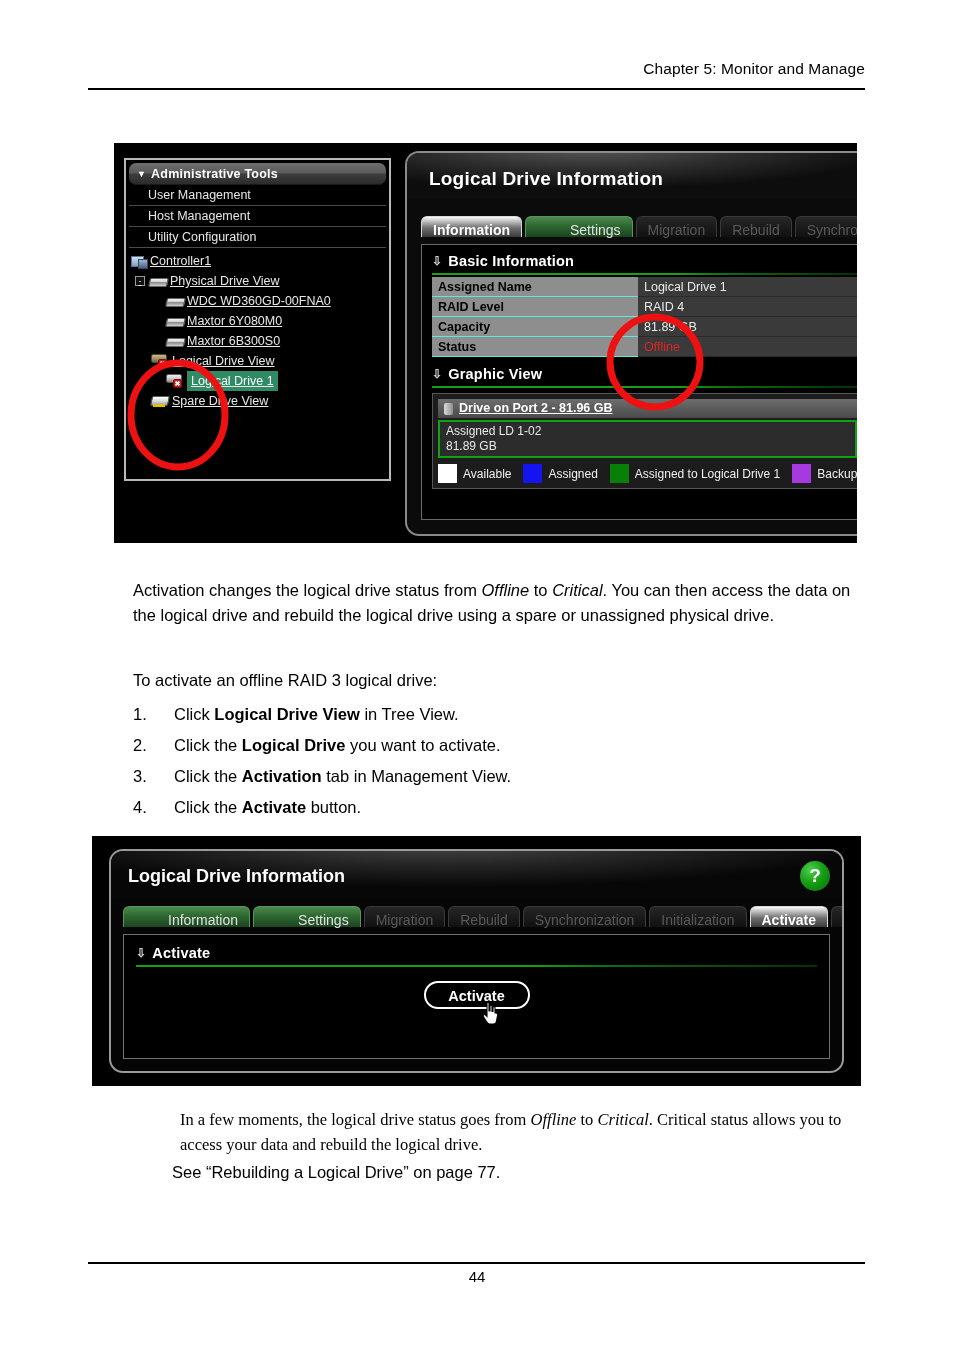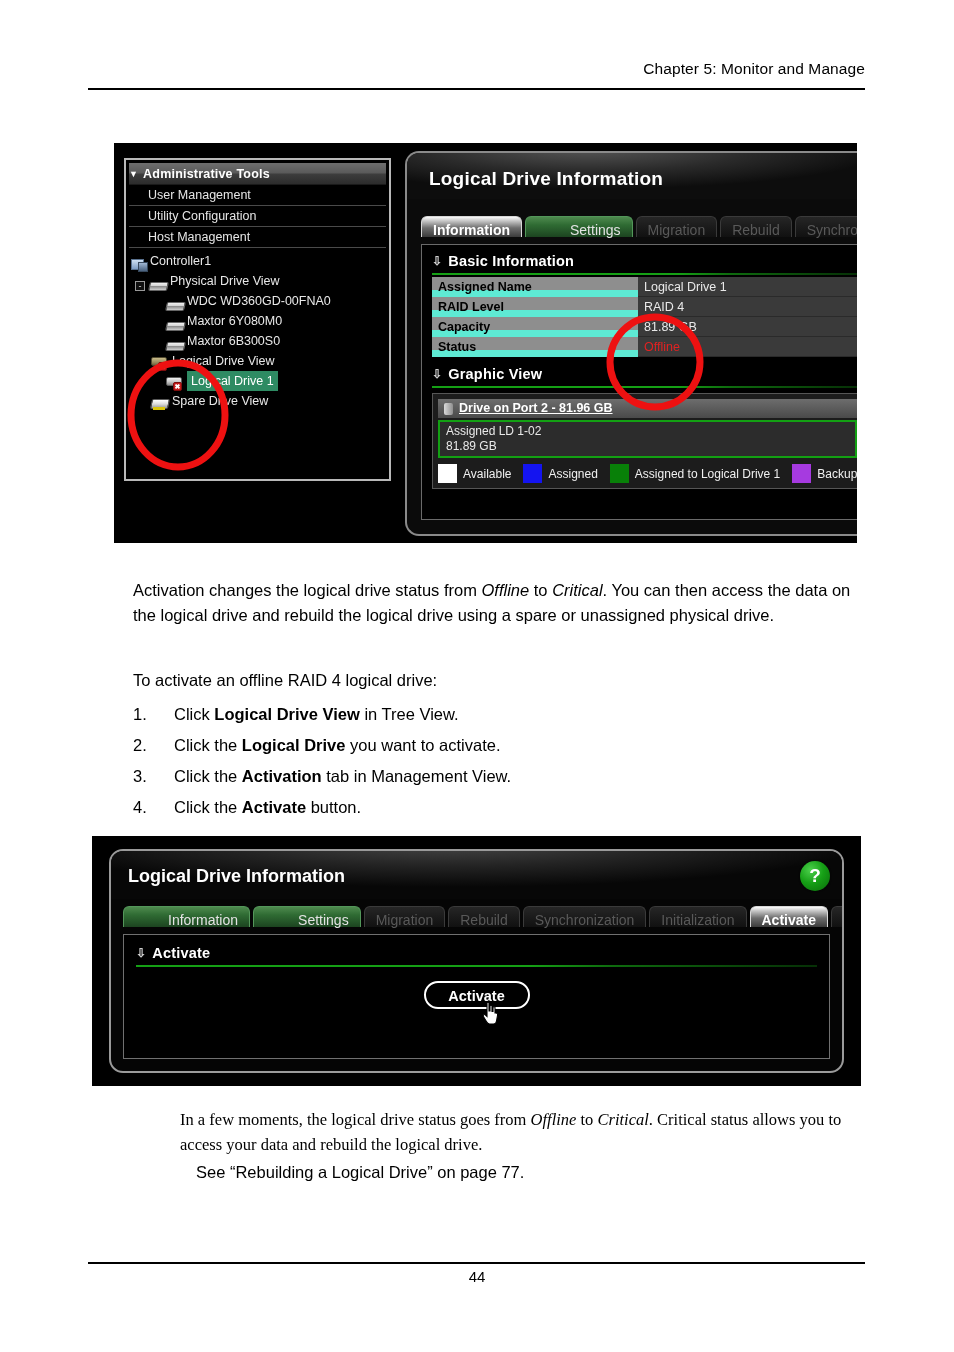--- a/index.html
+++ b/index.html
@@ -54,36 +54,38 @@
     position: absolute; left: 10px; top: 15px;
     width: 267px; height: 323px;
     background: #000;
     border: 2px solid #b9b9b9;
     padding: 3px;
   }
   .tree-hdr {
     height: 22px; line-height: 22px;
     background: linear-gradient(to bottom,#6e6e6e 0%,#5b5b5b 45%,#3c3c3c 55%,#2c2c2c 100%);
     color: #fff; font-size: 12.5px; font-weight: bold;
-    letter-spacing: .2px;
+    padding-left: 8px; letter-spacing: .2px;
     border-bottom: 1px solid #1a1a1a;
+    border-radius: 7px;
   }
   .tree-hdr .caret { font-size: 9px; margin-right: 5px; vertical-align: 1px; }
   .tree-row {
     height: 21px; line-height: 21px;
     color: #e6e6e6; font-size: 12.5px;
     padding-left: 19px;
     border-bottom: 1px solid #4a4a4a;
     background: #000;
   }
   .tree-node {
     height: 20px; line-height: 20px;
     color: #e8e8e8; font-size: 12.5px;
-    display: flex; align-items: flex-end;
+    display: flex; align-items: center;
     white-space: nowrap;
+    text-decoration: underline;
   }
   .tree-label { margin-left: 3px; }
   .tree-label.sel {
     background: #2e8b63; color: #fff; padding: 0 4px;
   }
   
   .ic { display: inline-block; position: relative; flex: none; }
   .ic-ctrl { width: 16px; height: 13px; }
   .ic-ctrl::before {
     content:""; position:absolute; left:0; top:1px; width:11px; height:9px;
@@ -182,21 +184,21 @@
   .chev { color:#cfcfcf; font-size:12px; line-height:1; }
   .sec-rule {
     height:2px; margin-top:4px; margin-right:0;
     background: linear-gradient(to right,#15a015 0%,#15a015 58%,#0e6b0e 70%,#063006 100%);
   }
   .kv { margin-top:2px; }
   .kv-row { display:flex; height:20px; align-items:stretch; }
   .kv-k {
     width: 206px; background:#8e8e8e; color:#000;
     font-size:12.5px; font-weight:bold; line-height:20px; padding-left:6px;
-    border-bottom:7px solid #5eead4;
+    border-bottom:1px solid #5eead4;
   }
   .kv-v {
     flex:1; background:#3a3a3a; color:#e9e9e9;
     font-size:12.5px; line-height:20px; padding-left:6px;
     border-bottom:1px solid #2a2a2a;
   }
   .kv-v.offline { color:#e02222; }
   .gv-box {
     margin-top:5px; margin-right:0;
     border:1px solid #565656; border-right:none; background:#1c1c1c;
@@ -284,22 +286,22 @@
   <div class="hdr-text">Chapter 5: Monitor and Manage</div>
   <div class="hdr-rule"></div>
 
   <div class="fig1">
 
     <div class="tree">
       <div class="tree-hdr">
         <span class="caret">▼</span><span>Administrative Tools</span>
       </div>
       <div class="tree-row">User Management</div>
+      <div class="tree-row">Host Management</div>
       <div class="tree-row">Utility Configuration</div>
-      <div class="tree-row">Host Management</div>
 
       <div style="padding:3px 0 0 2px;">
         <div class="tree-node">
           <span class="ic ic-ctrl"></span>
           <span class="tree-label">Controller1</span>
         </div>
         <div class="tree-node" style="padding-left:4px">
           <span class="expander">-</span>
           <span class="ic ic-hdd"></span>
           <span class="tree-label">Physical Drive View</span>
@@ -408,21 +410,21 @@
     <svg width="743" height="400" style="position:absolute;left:0;top:0;pointer-events:none">
       <ellipse cx="64" cy="272" rx="47" ry="52" fill="none" stroke="#ee1111" stroke-width="7"></ellipse>
       <ellipse cx="541" cy="219" rx="45" ry="45" fill="none" stroke="#ee1111" stroke-width="7"></ellipse>
     </svg>
   </div>
 
   <div class="para" style="left:133px; top:578px; width:734px;">
     <span>Activation changes the logical drive status from </span><i>Offline</i><span> to </span><i>Critical</i><span>. You can then access the data on the logical drive and rebuild the logical drive using a spare or unassigned physical drive.</span>
   </div>
 
-  <div class="para" style="left:133px; top:668px;">To activate an offline RAID 4 logical drive:</div>
+  <div class="para" style="left:133px; top:668px;">To activate an offline RAID 3 logical drive:</div>
 
   <div class="olist" style="left:133px; top:699px; width:734px;">
     <div class="li">
       <span class="num">1.</span>
       <span>Click </span><b>Logical Drive View</b><span> in Tree View.</span>
     </div>
     <div class="li">
       <span class="num">2.</span>
       <span>Click the </span><b>Logical Drive</b><span> you want to activate.</span>
     </div>
@@ -465,18 +467,18 @@
             <path d="M6 2 C6 0.8 8 0.8 8 2 L8 10 L9 10 L9 5 C9 3.9 11 3.9 11 5 L11 10.5 L12 10.5 L12 6.5 C12 5.4 14 5.4 14 6.5 L14 12 L15 12 C16.2 12 16.8 13 16.5 14.5 L15.5 20 C15.2 22 14 23 12.5 23 L8.5 23 C7 23 6.2 22 5.4 20.6 L2.4 15.4 C1.8 14.2 3.2 12.9 4.3 13.9 L6 15.5 Z" fill="#ffffff" stroke="#000000" stroke-width="1.1"></path>
           </svg>
         </div>
       </div>
     </div>
   </div>
 
   <div class="para" style="left:180px; top:1107px; width:695px;font-family:Liberation Serif, serif;">
     <span>In a few moments, the logical drive status goes from </span><i>Offline</i><span> to </span><i>Critical</i><span>. Critical status allows you to access your data and rebuild the logical drive.</span>
   </div>
-  <div class="para" style="left:172px; top:1160px;margin-left:24px;">See “Rebuilding a Logical Drive” on page 77.</div>
+  <div class="para" style="left:172px; top:1160px;">See “Rebuilding a Logical Drive” on page 77.</div>
 
   <div class="ftr-rule"></div>
   <div class="ftr-num">44</div>
 
 </div>
 
 </body></html>

